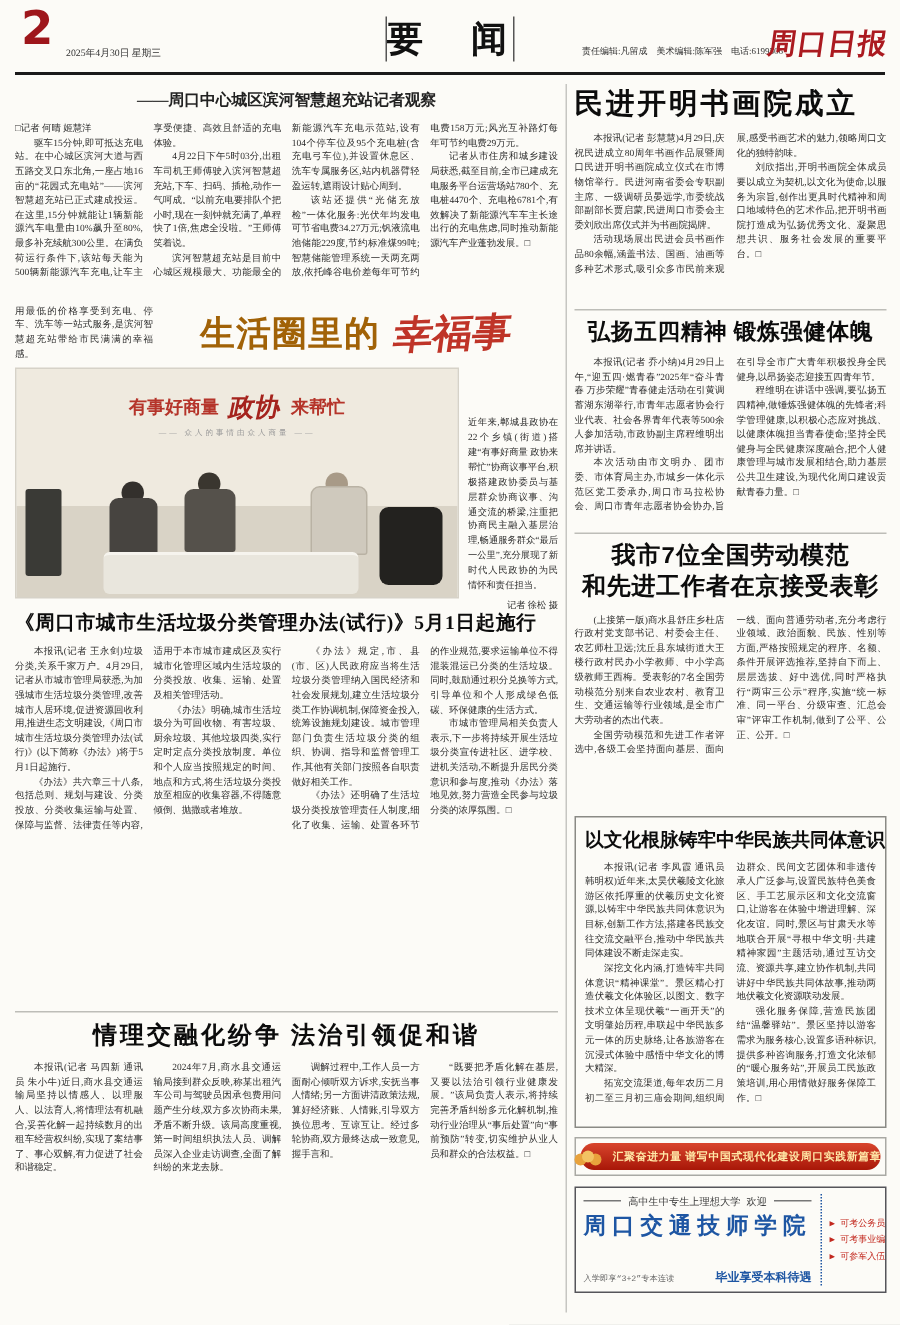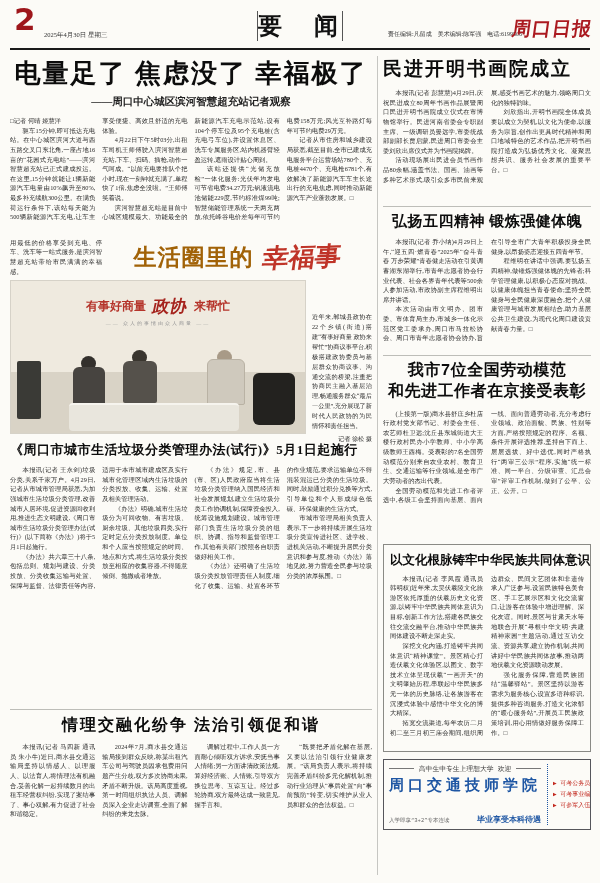--- a/index.html
+++ b/index.html
@@ -120,21 +120,20 @@
     </div>
     <div class="editors">责任编辑:凡留成　美术编辑:陈军强　电话:6199506</div>
     <div class="brand">周口日报</div>
   </header>
   <div class="header-rule"></div>
   <div class="vdivider"></div>
 
   <main class="left-col">
 
     <article>
-      <h1 class="lead-headline">电量足了 焦虑没了 幸福极了</h1>
       <div class="lead-subhead">——周口中心城区滨河智慧超充站记者观察</div>
       <div class="lead-body body-cols cols">
           <p>□记者 何晴 姬慧洋</p>
           <p>驱车15分钟,即可抵达充电站。在中心城区滨河大道与西五路交叉口东北角,一座占地16亩的“花园式充电站”——滨河智慧超充站已正式建成投运。在这里,15分钟就能让1辆新能源汽车电量由10%飙升至80%,最多补充续航300公里。在满负荷运行条件下,该站每天能为500辆新能源汽车充电,让车主享受便捷、高效且舒适的充电体验。</p>
           <p>4月22日下午5时03分,出租车司机王师傅驶入滨河智慧超充站,下车、扫码、插枪,动作一气呵成。“以前充电要排队个把小时,现在一刻钟就充满了,单程快了1倍,焦虑全没啦。”王师傅笑着说。</p>
           <p>滨河智慧超充站是目前中心城区规模最大、功能最全的新能源汽车充电示范站,设有104个停车位及95个充电桩(含充电弓车位),并设置休息区、洗车专属服务区,站内机器臂轻盈运转,遮雨设计贴心周到。</p>
           <p>该站还提供“光储充放检”一体化服务:光伏年均发电可节省电费34.27万元;钒液流电池储能229度,节约标准煤99吨;智慧储能管理系统一天两充两放,依托峰谷电价差每年可节约电费158万元;风光互补路灯每年可节约电费29万元。</p>
           <p>记者从市住房和城乡建设局获悉,截至目前,全市已建成充电服务平台运营场站780个、充电桩4470个、充电枪6781个,有效解决了新能源汽车车主长途出行的充电焦虑,同时推动新能源汽车产业蓬勃发展。□</p>
         </div>
 
@@ -237,20 +236,26 @@
     <article class="boxed">
       <h2 class="boxed-headline">以文化根脉铸牢中华民族共同体意识</h2>
       <div class="boxed-body body-cols cols">
           <p>本报讯(记者 李凤霞 通讯员 韩明权)近年来,太昊伏羲陵文化旅游区依托厚重的伏羲历史文化资源,以铸牢中华民族共同体意识为目标,创新工作方法,搭建各民族交往交流交融平台,推动中华民族共同体建设不断走深走实。</p>
           <p>深挖文化内涵,打造铸牢共同体意识“精神课堂”。景区精心打造伏羲文化体验区,以图文、数字技术立体呈现伏羲“一画开天”的文明肇始历程,串联起中华民族多元一体的历史脉络,让各族游客在沉浸式体验中感悟中华文化的博大精深。</p>
           <p>拓宽交流渠道,每年农历二月初二至三月初三庙会期间,组织周边群众、民间文艺团体和非遗传承人广泛参与,设置民族特色美食区、手工艺展示区和文化交流窗口,让游客在体验中增进理解、深化友谊。同时,景区与甘肃天水等地联合开展“寻根中华文明·共建精神家园”主题活动,通过互访交流、资源共享,建立协作机制,共同讲好中华民族共同体故事,推动两地伏羲文化资源联动发展。</p>
           <p>强化服务保障,营造民族团结“温馨驿站”。景区坚持以游客需求为服务核心,设置多语种标识,提供多种咨询服务,打造文化浓郁的“暖心服务站”,开展员工民族政策培训,用心用情做好服务保障工作。□</p>
         </div>
     </article>
 
+    <div class="slogan-box">
+      <div class="slogan-banner">
+        <span class="crowd-icon"></span>
+        <span class="slogan-text">汇聚奋进力量 谱写中国式现代化建设周口实践新篇章</span>
+      </div>
+    </div>
 
     <div class="ad-box">
       <div class="ad-main">
         <div class="ad-tagline">
           <span class="dash"></span>
           <span class="ad-tagline-text">高中生中专生上理想大学 欢迎</span>
           <span class="dash"></span>
         </div>
         <div class="ad-name">周口交通技师学院</div>
         <div class="ad-bottom">

